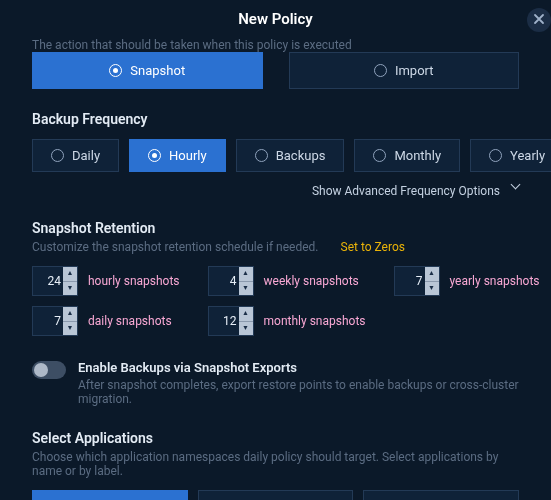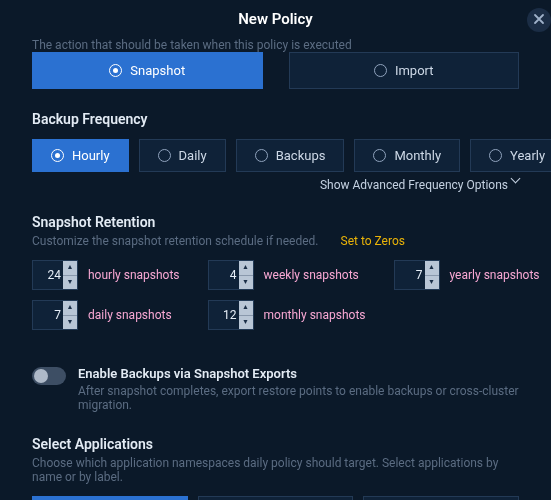--- a/index.html
+++ b/index.html
@@ -88,27 +88,27 @@
     margin-bottom: 6px;
   }
   .row-inline .seg-btn {
     padding: 8px 18px;
     font-size: 13px;
   }
   .adv-link {
     text-align: right;
     color: #c4d1e1;
     font-size: 12px;
-    margin-top: 6px;
+    margin-top: 12px;
     margin-bottom: 22px;
     cursor: pointer;
     display: flex;
     justify-content: flex-end;
     align-items: flex-start;
-    gap: 4px;
+    gap: 12px;
   }
   .link {
     color: #eab308;
     font-size: 12px;
     cursor: pointer;
     margin-left: 22px;
   }
   .desc-inline {
     color: #5b6c82;
     font-size: 12px;
@@ -162,21 +162,21 @@
   }
   .spin div:last-child { border-bottom: none; }
   .ret-label {
     color: #f9a8d4;
     font-size: 12px;
     white-space: nowrap;
   }
   .toggle-row {
     display: flex;
     gap: 12px;
-    margin-top: 36px;
+    margin-top: 24px;
     margin-bottom: 24px;
   }
   .toggle {
     width: 34px; height: 18px;
     background: #3d4e64;
     border-radius: 9px;
     position: relative;
     cursor: pointer;
     flex-shrink: 0;
     margin-top: 1px;
@@ -240,32 +240,32 @@
     </div>
     <div class="seg-btn">
       <span class="radio"></span>
       <span>Import</span>
     </div>
   </div>
 
   <div class="section-title">Backup Frequency</div>
   <div style="height:8px"></div>
   <div class="row-inline">
+    <div class="seg-btn">
+      <span class="radio"></span>
+      <span>Daily</span>
+    </div>
     <div class="seg-btn selected">
       <span class="radio">
           <span class="dot"></span>
         </span>
       <span>Hourly</span>
     </div>
     <div class="seg-btn">
       <span class="radio"></span>
-      <span>Daily</span>
-    </div>
-    <div class="seg-btn">
-      <span class="radio"></span>
       <span>Backups</span>
     </div>
     <div class="seg-btn">
       <span class="radio"></span>
       <span>Monthly</span>
     </div>
     <div class="seg-btn">
       <span class="radio"></span>
       <span>Yearly</span>
     </div>

